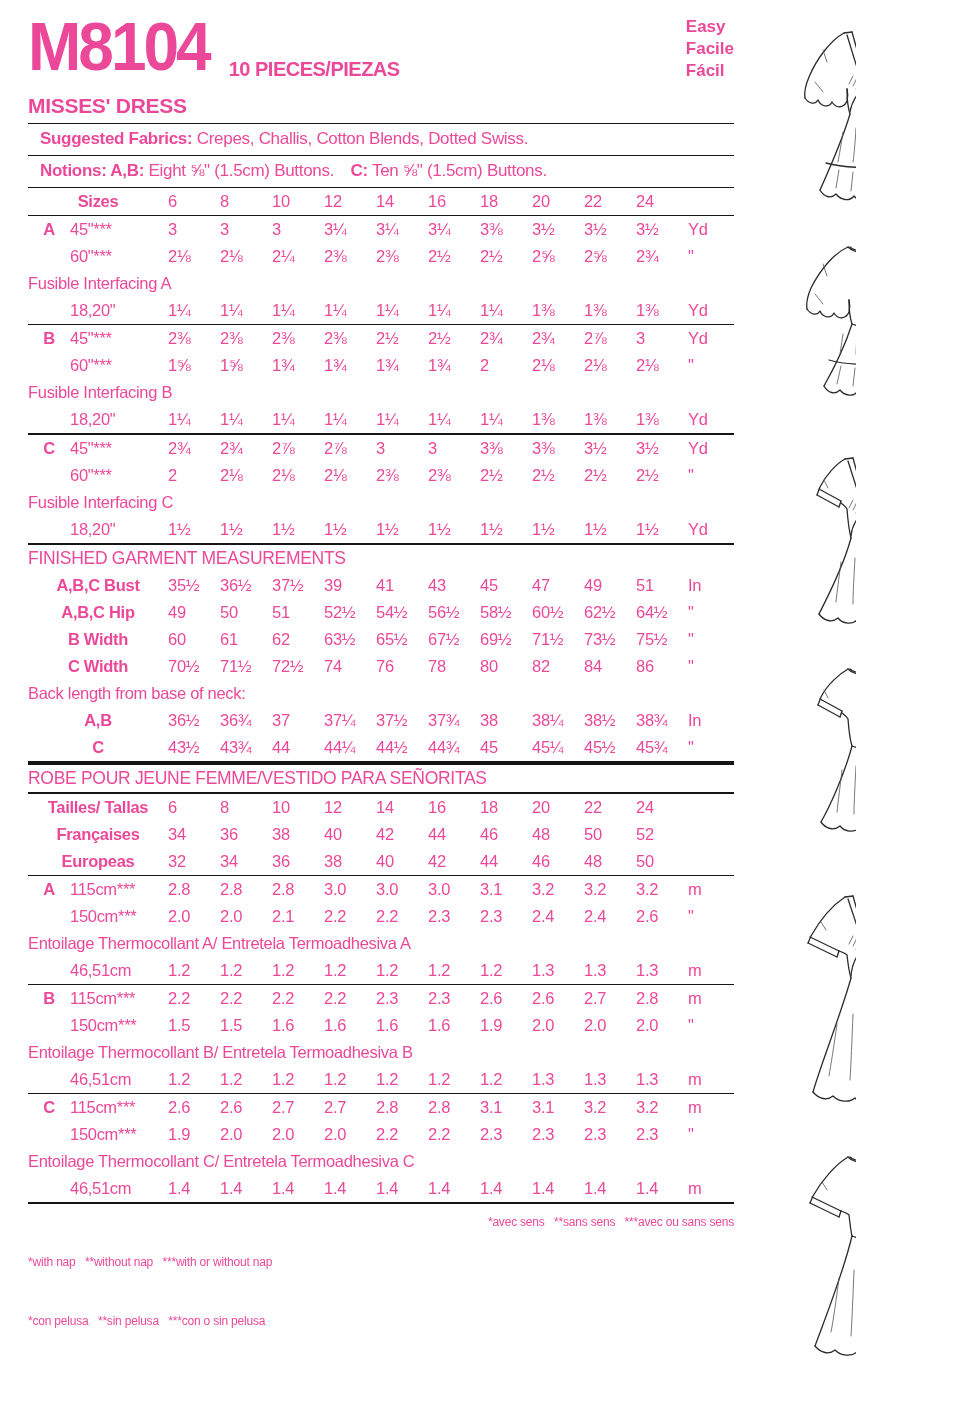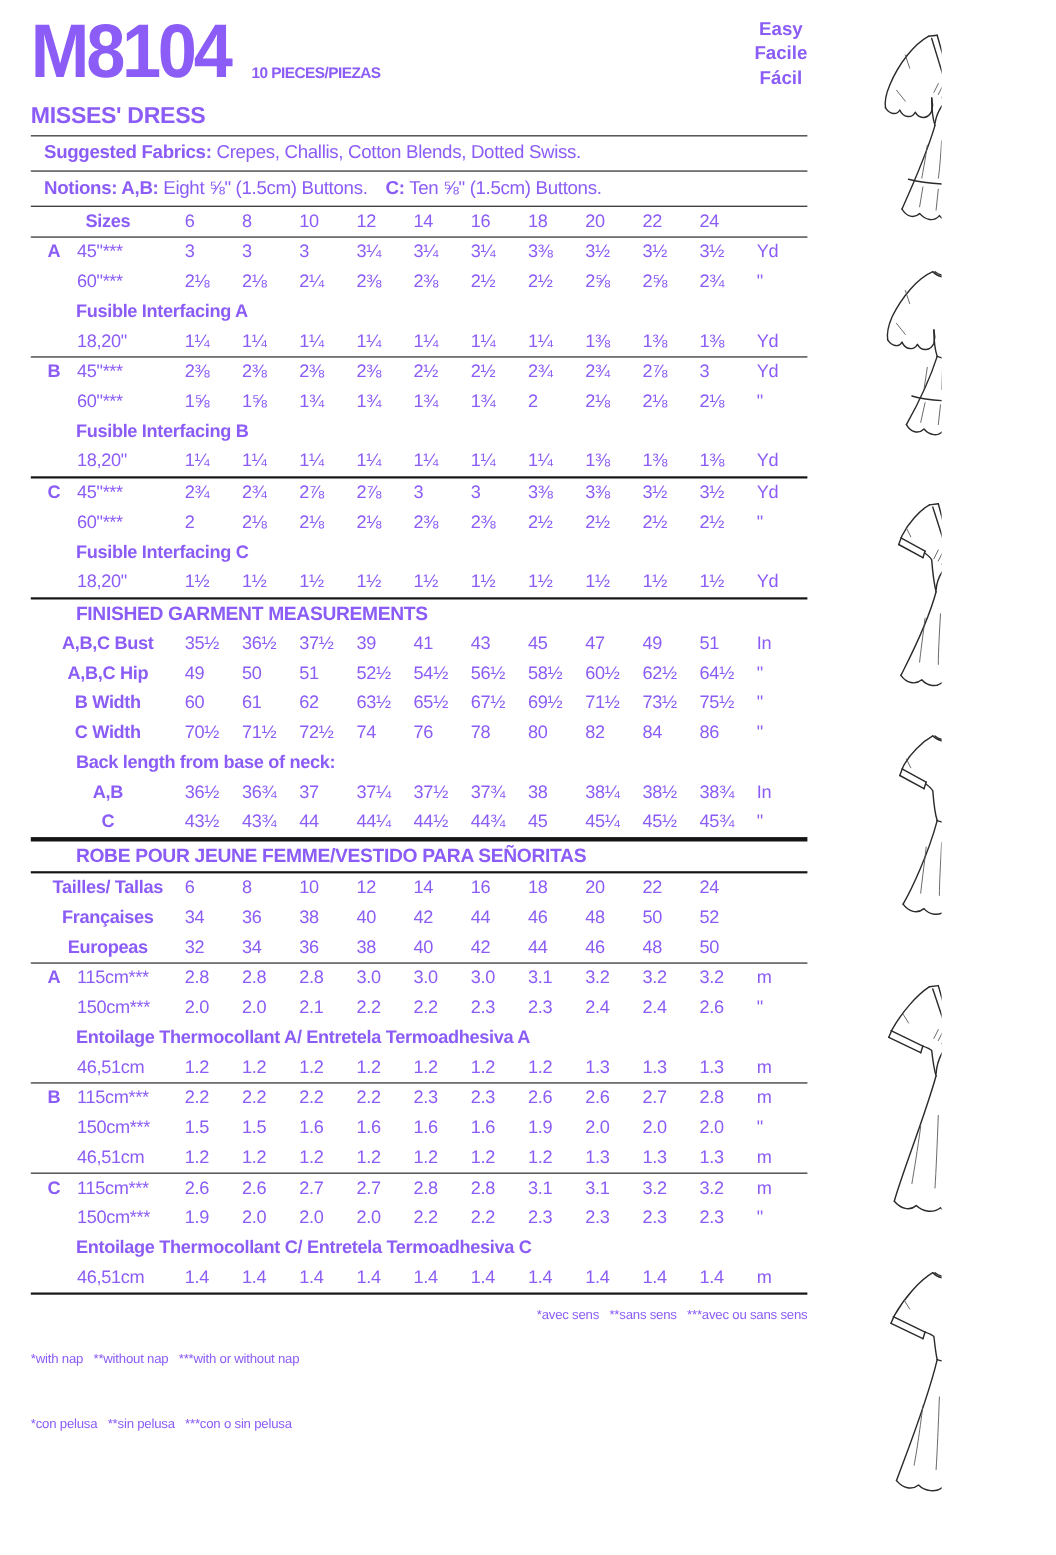--- a/index.html
+++ b/index.html
@@ -1,33 +1,33 @@
 <!DOCTYPE html>
 <html><head>
 <meta charset="utf-8">
 <style>
   html,body{margin:0;padding:0;background:#fff;}
   #page{position:relative;width:856px;height:1414px;background:#fff;overflow:hidden;
-        font-family:"Liberation Sans","DejaVu Sans",sans-serif;color:#8b5cf6;}
+        font-family:"Liberation Sans","DejaVu Sans",sans-serif;color:#ec4899;}
   
   #main{position:absolute;left:28px;top:14px;width:706px;}
   .hdr-row{display:flex;align-items:flex-start;}
   .pattern-number{font-size:64px;font-weight:bold;letter-spacing:-3px;line-height:.95;transform:scaleY(1.08);transform-origin:top left;}
-  .pieces{font-size:14px;font-weight:bold;letter-spacing:-.5px;margin:44px 0 0 20px;}
-  .difficulty{margin-left:auto;text-align:center;font-size:17px;font-weight:bold;line-height:1.3;padding-top:2px;}
+  .pieces{font-size:20px;font-weight:bold;letter-spacing:-.5px;margin:44px 0 0 20px;}
+  .difficulty{margin-left:auto;text-align:left;font-size:17px;font-weight:bold;line-height:1.3;padding-top:2px;}
   .doc-title{font-size:21px;font-weight:bold;letter-spacing:-.3px;margin-top:12px;padding-bottom:5px;border-bottom:1.6px solid #151515;}
   .info-line{font-size:17px;letter-spacing:-.3px;padding:5px 0 6px;border-bottom:1.6px solid #151515;}
   .info-line .b{font-weight:bold;margin-left:12px;}
   
   #yardage{margin-top:0;}
   .trow{display:grid;grid-template-columns:42px 98px repeat(10,52px) minmax(0,1fr);
         align-items:baseline;line-height:27px;min-height:27px;font-size:16.5px;letter-spacing:-.3px;}
   .trow .cell{white-space:nowrap;overflow:visible;}
   .trow .b{font-weight:bold;text-align:center;}
-  .trow .span-all{grid-column:1 / -1;font-weight:bold;margin-left:41px;}
+  .trow .span-all{grid-column:1 / -1;font-weight:normal;}
   .trow.heading .span-all{font-size:17.5px;}
   .r-thin{border-top:1.6px solid #151515;}
   .r-med{border-top:2.6px solid #151515;}
   .r-thick{border-top:4px solid #151515;}
   .rb-med{border-bottom:2.2px solid #151515;}
   #yardage{border-bottom:2.2px solid #151515;}
   
   #footnotes{display:flex;justify-content:space-between;margin-top:9px;font-size:12px;line-height:1.65;white-space:pre;letter-spacing:-.2px;}
   
   .view{position:absolute;width:160px;text-align:center;}
@@ -429,20 +429,23 @@
           <div class="cell num">1.5</div>
           <div class="cell num">1.6</div>
           <div class="cell num">1.6</div>
           <div class="cell num">1.6</div>
           <div class="cell num">1.6</div>
           <div class="cell num">1.9</div>
           <div class="cell num">2.0</div>
           <div class="cell num">2.0</div>
           <div class="cell num">2.0</div>
           <div class="cell unit">"</div>
+        </div>
+        <div class="trow">
+          <div class="cell span-all">Entoilage Thermocollant B/ Entretela Termoadhesiva B</div>
         </div>
         <div class="trow">
           <div class="cell b"></div>
           <div class="cell">46,51cm</div>
           <div class="cell num">1.2</div>
           <div class="cell num">1.2</div>
           <div class="cell num">1.2</div>
           <div class="cell num">1.2</div>
           <div class="cell num">1.2</div>
           <div class="cell num">1.2</div>

